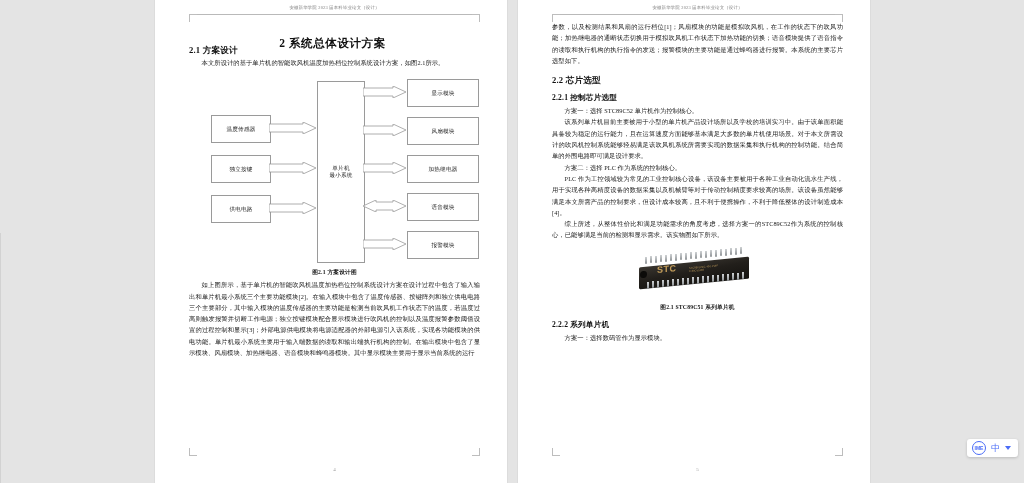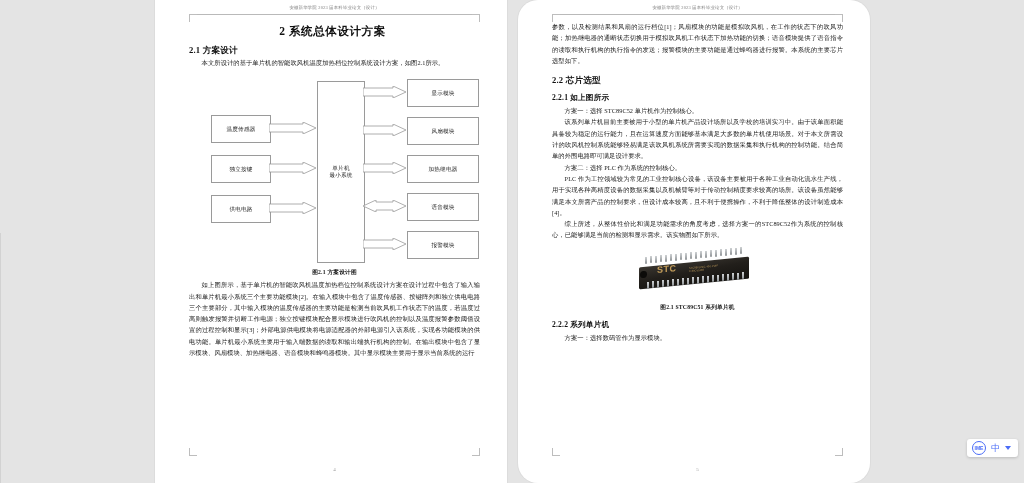--- a/index.html
+++ b/index.html
@@ -19,21 +19,21 @@
   .page {
     position: absolute;
     top: 0;
     width: 352px;
     height: 483px;
     background: #ffffff;
     box-shadow: 0 0 0 1px #dcdcdc;
     overflow: hidden;
   }
   .page--left  { left: 155px; }
-  .page--right { left: 518px; border-radius: 20px; }
+  .page--right { left: 518px; }
 
   .page-inner {
     position: absolute;
     left: 34px; right: 27px;
     top: 0; bottom: 0;
   }
 
   
   .running-header {
     position: absolute;
@@ -58,21 +58,21 @@
     width: 7px; height: 7px;
     pointer-events: none;
   }
   .crop--tl { left: 0;  top: 14px; border-left: 0.7px solid #bdbdbd;  border-top: 0.7px solid #bdbdbd; }
   .crop--tr { right: 0; top: 14px; border-right:0.7px solid #bdbdbd;  border-top: 0.7px solid #bdbdbd; }
   .crop--bl { left: 0;  bottom: 27px; border-left: 0.7px solid #bdbdbd; border-bottom: 0.7px solid #bdbdbd; }
   .crop--br { right: 0; bottom: 27px; border-right:0.7px solid #bdbdbd; border-bottom: 0.7px solid #bdbdbd; }
 
   
   .doc-title {
-    margin: 0;
+    margin: 12px;
     position: absolute;
     left: 0; right: 4px; top: 24px;
     text-align: center;
     font-size: 11.5px;
     font-weight: bold;
     letter-spacing: .6px;
     color: #111;
   }
   .h2 {
     font-size: 8.6px;
@@ -386,21 +386,21 @@
       <div class="header-rule"></div>
       <span class="crop crop--tl"></span>
       <span class="crop crop--tr"></span>
       <span class="crop crop--bl"></span>
       <span class="crop crop--br"></span>
 
       <div class="rp-body">
         <p class="para">参数，以及检测结果和风扇的运行档位[1]；风扇模块的功能是模拟吹风机，在工作的状态下的吹风功能；加热继电器的通断状态切换用于模拟吹风机工作状态下加热功能的切换；语音模块提供了语音指令的读取和执行机构的执行指令的发送；报警模块的主要功能是通过蜂鸣器进行报警。本系统的主要芯片选型如下。</p>
 
         <h2 class="h2" style="margin-top:9px">2.2 芯片选型</h2>
-        <h3 class="h3" style="margin-top:6px">2.2.1 如上图所示</h3>
+        <h3 class="h3" style="margin-top:6px">2.2.1 控制芯片选型</h3>
 
         <p class="para para--indent">方案一：选择 STC89C52 单片机作为控制核心。</p>
         <p class="para para--indent">该系列单片机目前主要被用于小型的单片机产品设计场所以及学校的培训实习中。由于该单面积能具备较为稳定的运行能力，且在运算速度方面能够基本满足大多数的单片机使用场景。对于本文所需设计的吹风机控制系统能够轻易满足该吹风机系统所需要实现的数据采集和执行机构的控制功能。结合简单的外围电路即可满足设计要求。</p>
         <p class="para para--indent">方案二：选择 PLC 作为系统的控制核心。</p>
         <p class="para para--indent">PLC 作为工控领域较为常见的工业控制核心设备，该设备主要被用于各种工业自动化流水生产线，用于实现各种高精度设备的数据采集以及机械臂等对于传动控制精度要求较高的场所。该设备虽然能够满足本文所需产品的控制要求，但设计成本较高，且不利于便携操作，不利于降低整体的设计制造成本[4]。</p>
         <p class="para para--indent">综上所述，从整体性价比和满足功能需求的角度考虑，选择方案一的STC89C52作为系统的控制核心，已能够满足当前的检测和显示需求。该实物图如下所示。</p>
 
         <div class="chip-figure">
           <div class="chip-photo">
             <div class="chip-pins-top">

